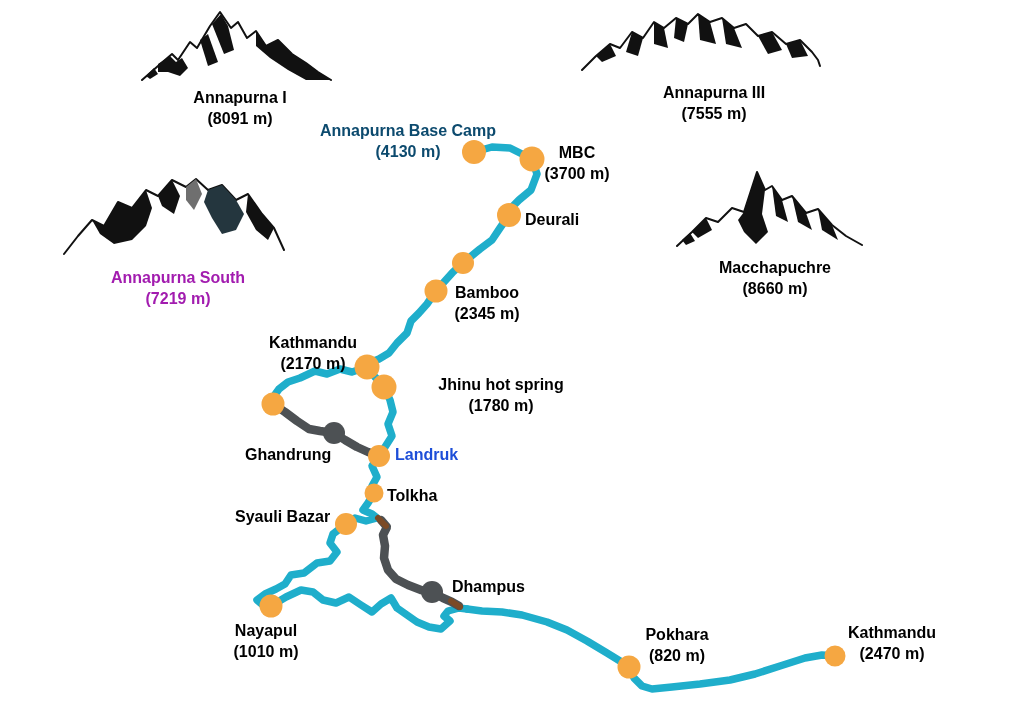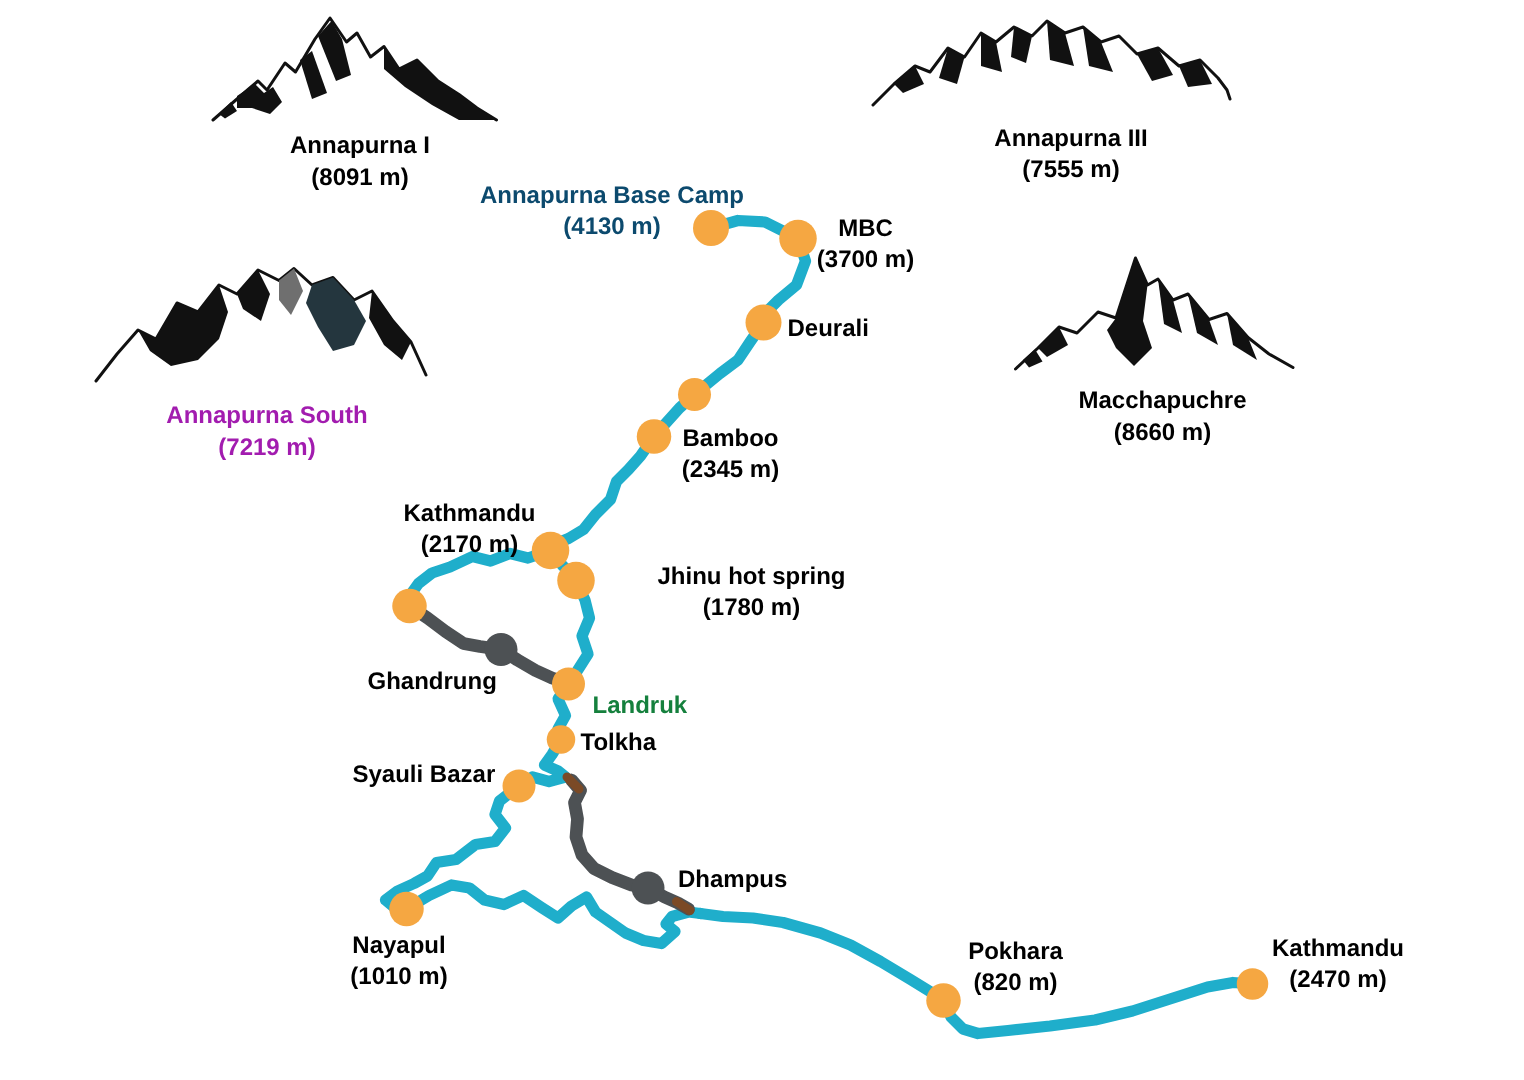--- a/index.html
+++ b/index.html
@@ -99,21 +99,21 @@
         <div>Kathmandu</div>
         <div>(2170 m)</div>
       </div>
       <div class="lbl center" style="left: 465px; top: 374px; color: rgb(0, 0, 0); margin-left: 36px;">
         <div>Jhinu hot spring</div>
         <div>(1780 m)</div>
       </div>
       <div class="lbl" style="left: 245px; top: 444px; color: rgb(0, 0, 0);">
         <div>Ghandrung</div>
       </div>
-      <div class="lbl" style="left: 395px; top: 444px; color: #15803d; margin-top: 16px;">
+      <div class="lbl" style="left: 395px; top: 444px; color: #1d4ed8;">
         <div>Landruk</div>
       </div>
       <div class="lbl" style="left: 387px; top: 485px; color: rgb(0, 0, 0);">
         <div>Tolkha</div>
       </div>
       <div class="lbl" style="left: 235px; top: 506px; color: rgb(0, 0, 0);">
         <div>Syauli Bazar</div>
       </div>
       <div class="lbl" style="left: 452px; top: 576px; color: rgb(0, 0, 0);">
         <div>Dhampus</div>

